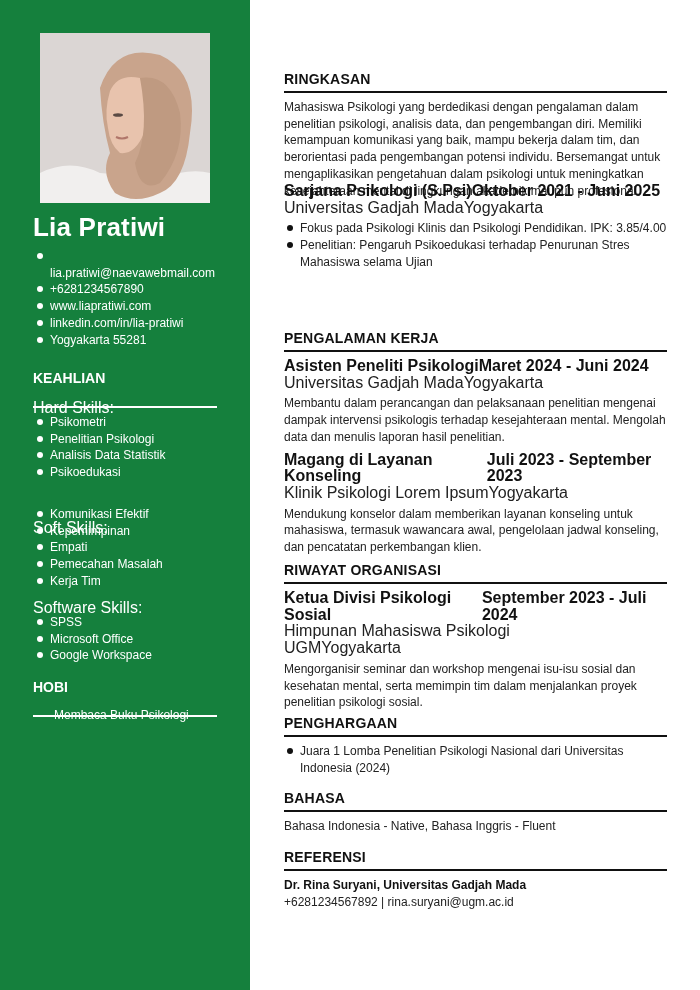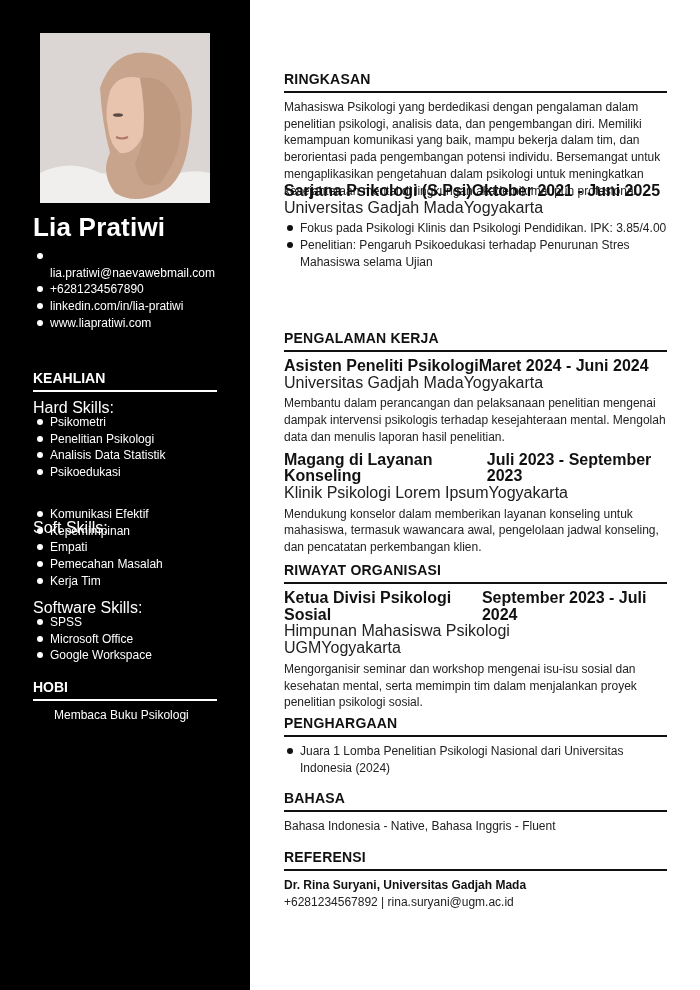--- a/index.html
+++ b/index.html
@@ -1,28 +1,28 @@
 <!DOCTYPE html>
 <html><head>
 <meta charset="utf-8">
 <style>
   * { box-sizing: border-box; margin: 0; padding: 0; }
   html, body { width: 700px; height: 990px; background: #ffffff; overflow: hidden; }
   body { font-family: "Liberation Sans", sans-serif; color: #1a1a1a; position: relative; }
-  .sidebar { position: absolute; left: 0; top: 0; width: 250px; height: 990px; background: #000000; color: #ffffff; }
+  .sidebar { position: absolute; left: 0; top: 0; width: 250px; height: 990px; background: #15803d; color: #ffffff; }
   .photo { position: absolute; left: 40px; top: 33px; width: 170px; height: 170px; overflow: hidden;
     background: linear-gradient(180deg, #dcd8d6 0%, #d9d4d2 60%, #e8e6e4 100%); }
   .photo svg { width: 100%; height: 100%; display: block; }
   .name { position: absolute; left: 33px; top: 212px; font-size: 26px; font-weight: bold; color: #ffffff; letter-spacing: 0.2px; }
   .contact { position: absolute; left: 33px; top: 248px; width: 200px; list-style: none; font-size: 12px; line-height: 16.7px; }
   .contact li { position: relative; padding-left: 17px; }
   .contact li::before { content: ""; position: absolute; left: 4px; top: 5px; width: 6px; height: 6px; border-radius: 50%; background: #ffffff; }
   .contact li.wrap-first { padding-top: 16.7px; }
   .contact li.wrap-first::before { top: 5px; }
-  .side-h { position: absolute; left: 33px; width: 184px; font-size: 14px; font-weight: bold; color: #fff; padding-bottom: 4px; border-bottom: 2px solid #ffffff; }
+  .side-h { position: absolute; left: 33px; width: 184px; font-size: 14px; font-weight: bold; color: #fff; padding-bottom: 20px; border-bottom: 2px solid #ffffff; }
   .side-sub { position: absolute; left: 33px; font-size: 16px; color: #fff; }
   .side-list { position: absolute; left: 33px; list-style: none; font-size: 12px; line-height: 16.7px; }
   .side-list li { position: relative; padding-left: 17px; }
   .side-list li::before { content: ""; position: absolute; left: 4px; top: 5px; width: 6px; height: 6px; border-radius: 50%; background: #ffffff; }
   .side-text { position: absolute; left: 33px; font-size: 12px; color: #fff; }
 
   .main { position: absolute; left: 284px; top: 0; width: 383px; }
   .sec { position: absolute; left: 0; width: 383px; }
   .sec-h { font-size: 14px; font-weight: bold; color: #111; padding-bottom: 4px; border-bottom: 2px solid #111; letter-spacing: 0.2px; }
   .p { font-size: 12px; line-height: 16.7px; color: #222; }
@@ -50,22 +50,23 @@
       <ellipse cx="78" cy="82" rx="5" ry="1.8" fill="#5a4a44"></ellipse>
       <path d="M76 104 Q82 107 88 104" stroke="#b0766a" stroke-width="2" fill="none"></path>
     </svg>
   </div>
 
   <div class="name">Lia Pratiwi</div>
 
   <ul class="contact">
     <li class="wrap-first"><span>lia.pratiwi@naevawebmail.com</span></li>
     <li><span>+6281234567890</span></li>
+    <li><span>www.liapratiwi.com</span></li>
     <li><span>linkedin.com/in/lia-pratiwi</span></li>
-    <li><span>www.liapratiwi.com</span></li>
+    <li><span>Yogyakarta 55281</span></li>
   </ul>
 
   <div class="side-h" style="top:370px;">KEAHLIAN</div>
 
   <div class="side-sub" style="top:399px;">Hard Skills:</div>
   <ul class="side-list" style="top:414px;">
     <li>Psikometri</li>
     <li>Penelitian Psikologi</li>
     <li>Analisis Data Statistik</li>
     <li>Psikoedukasi</li>

